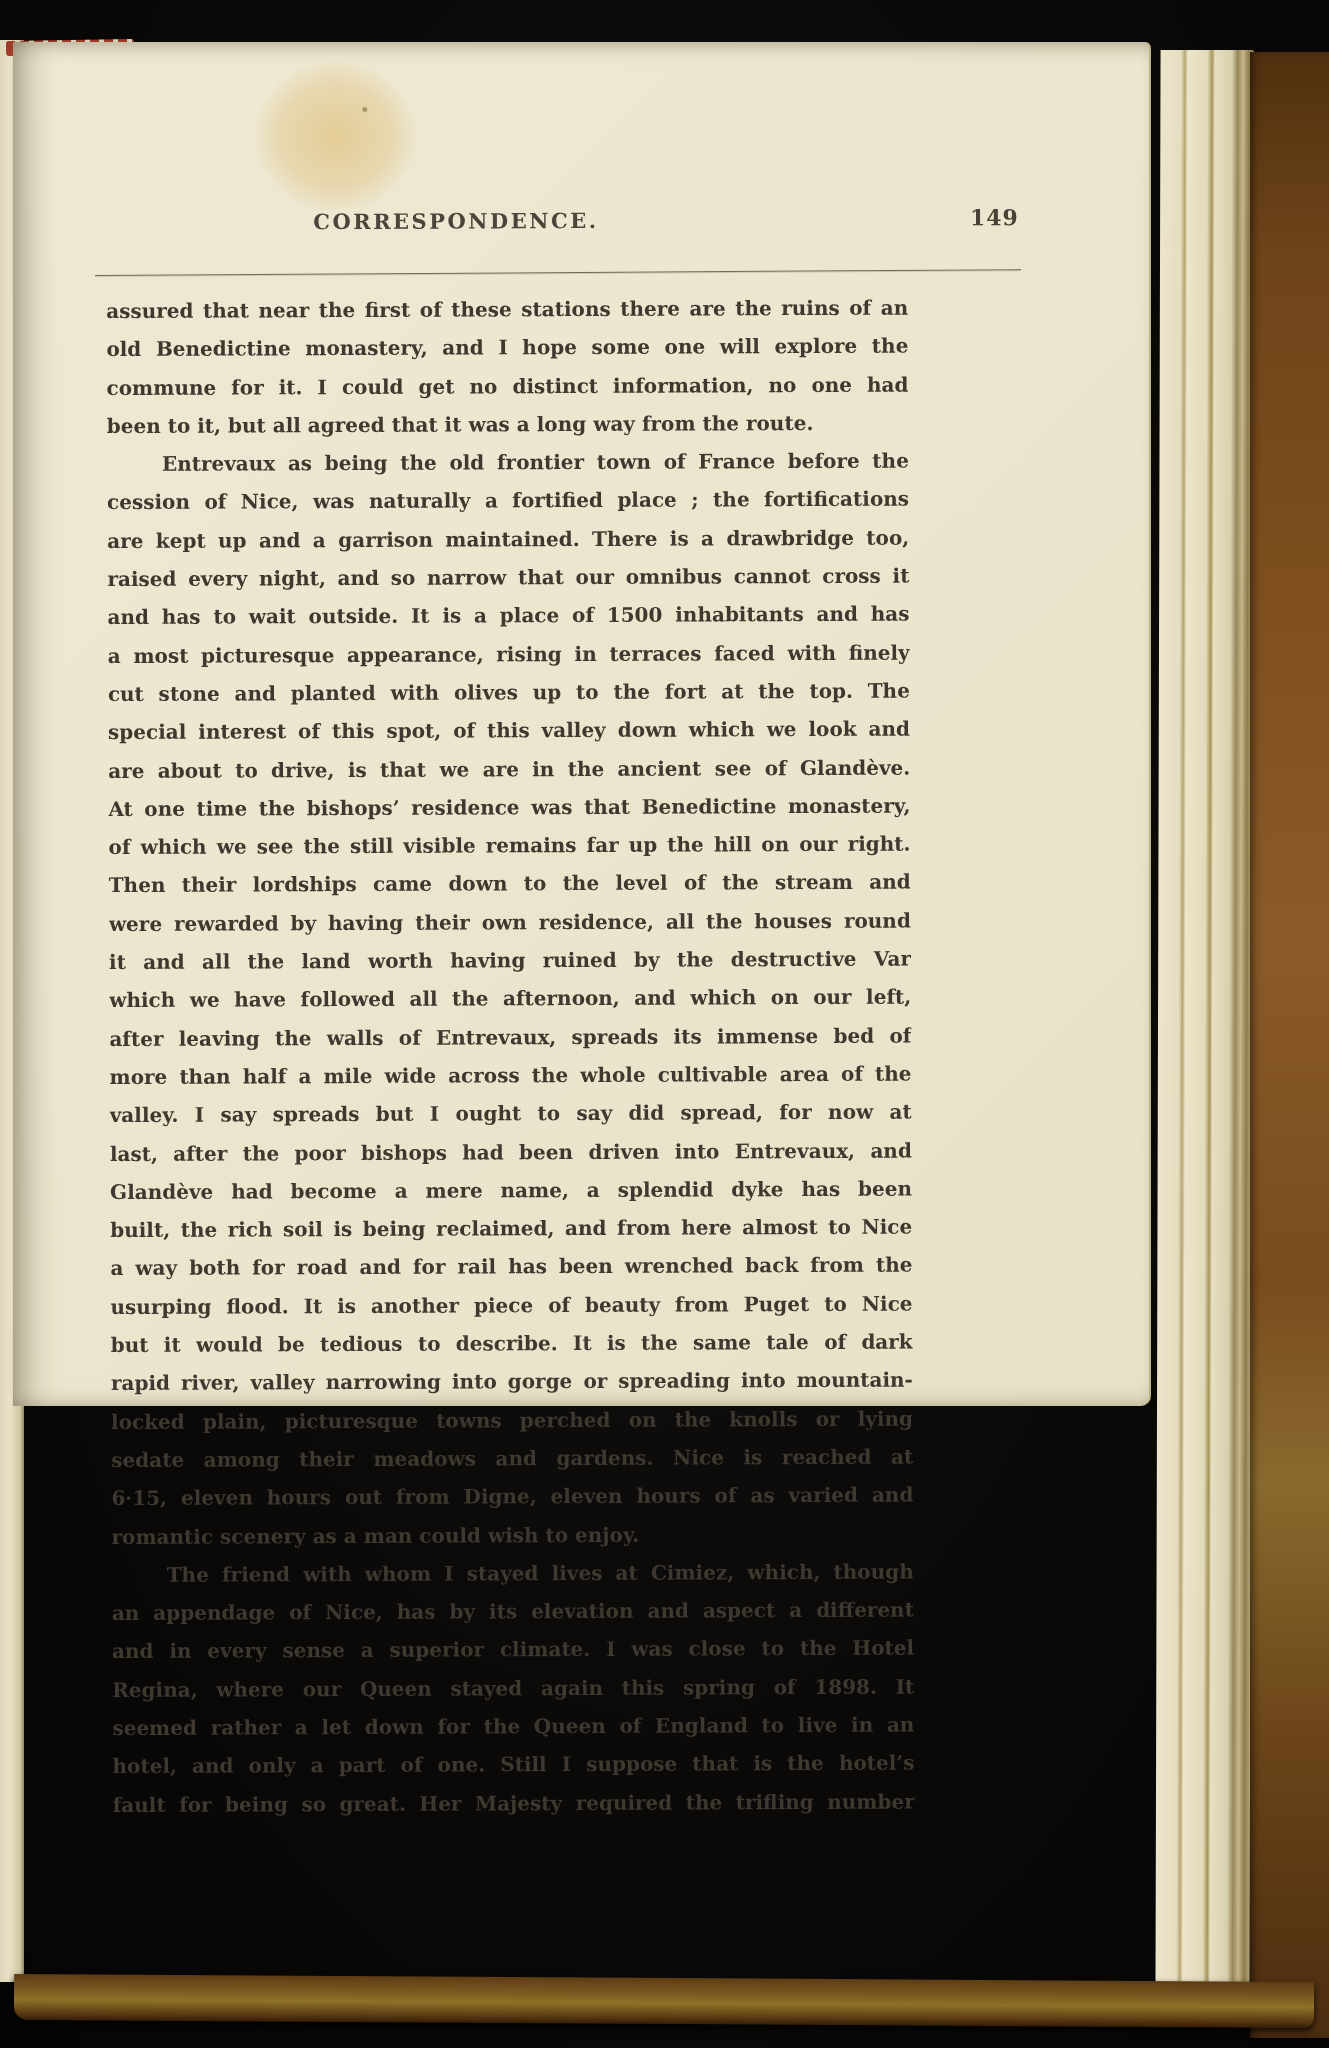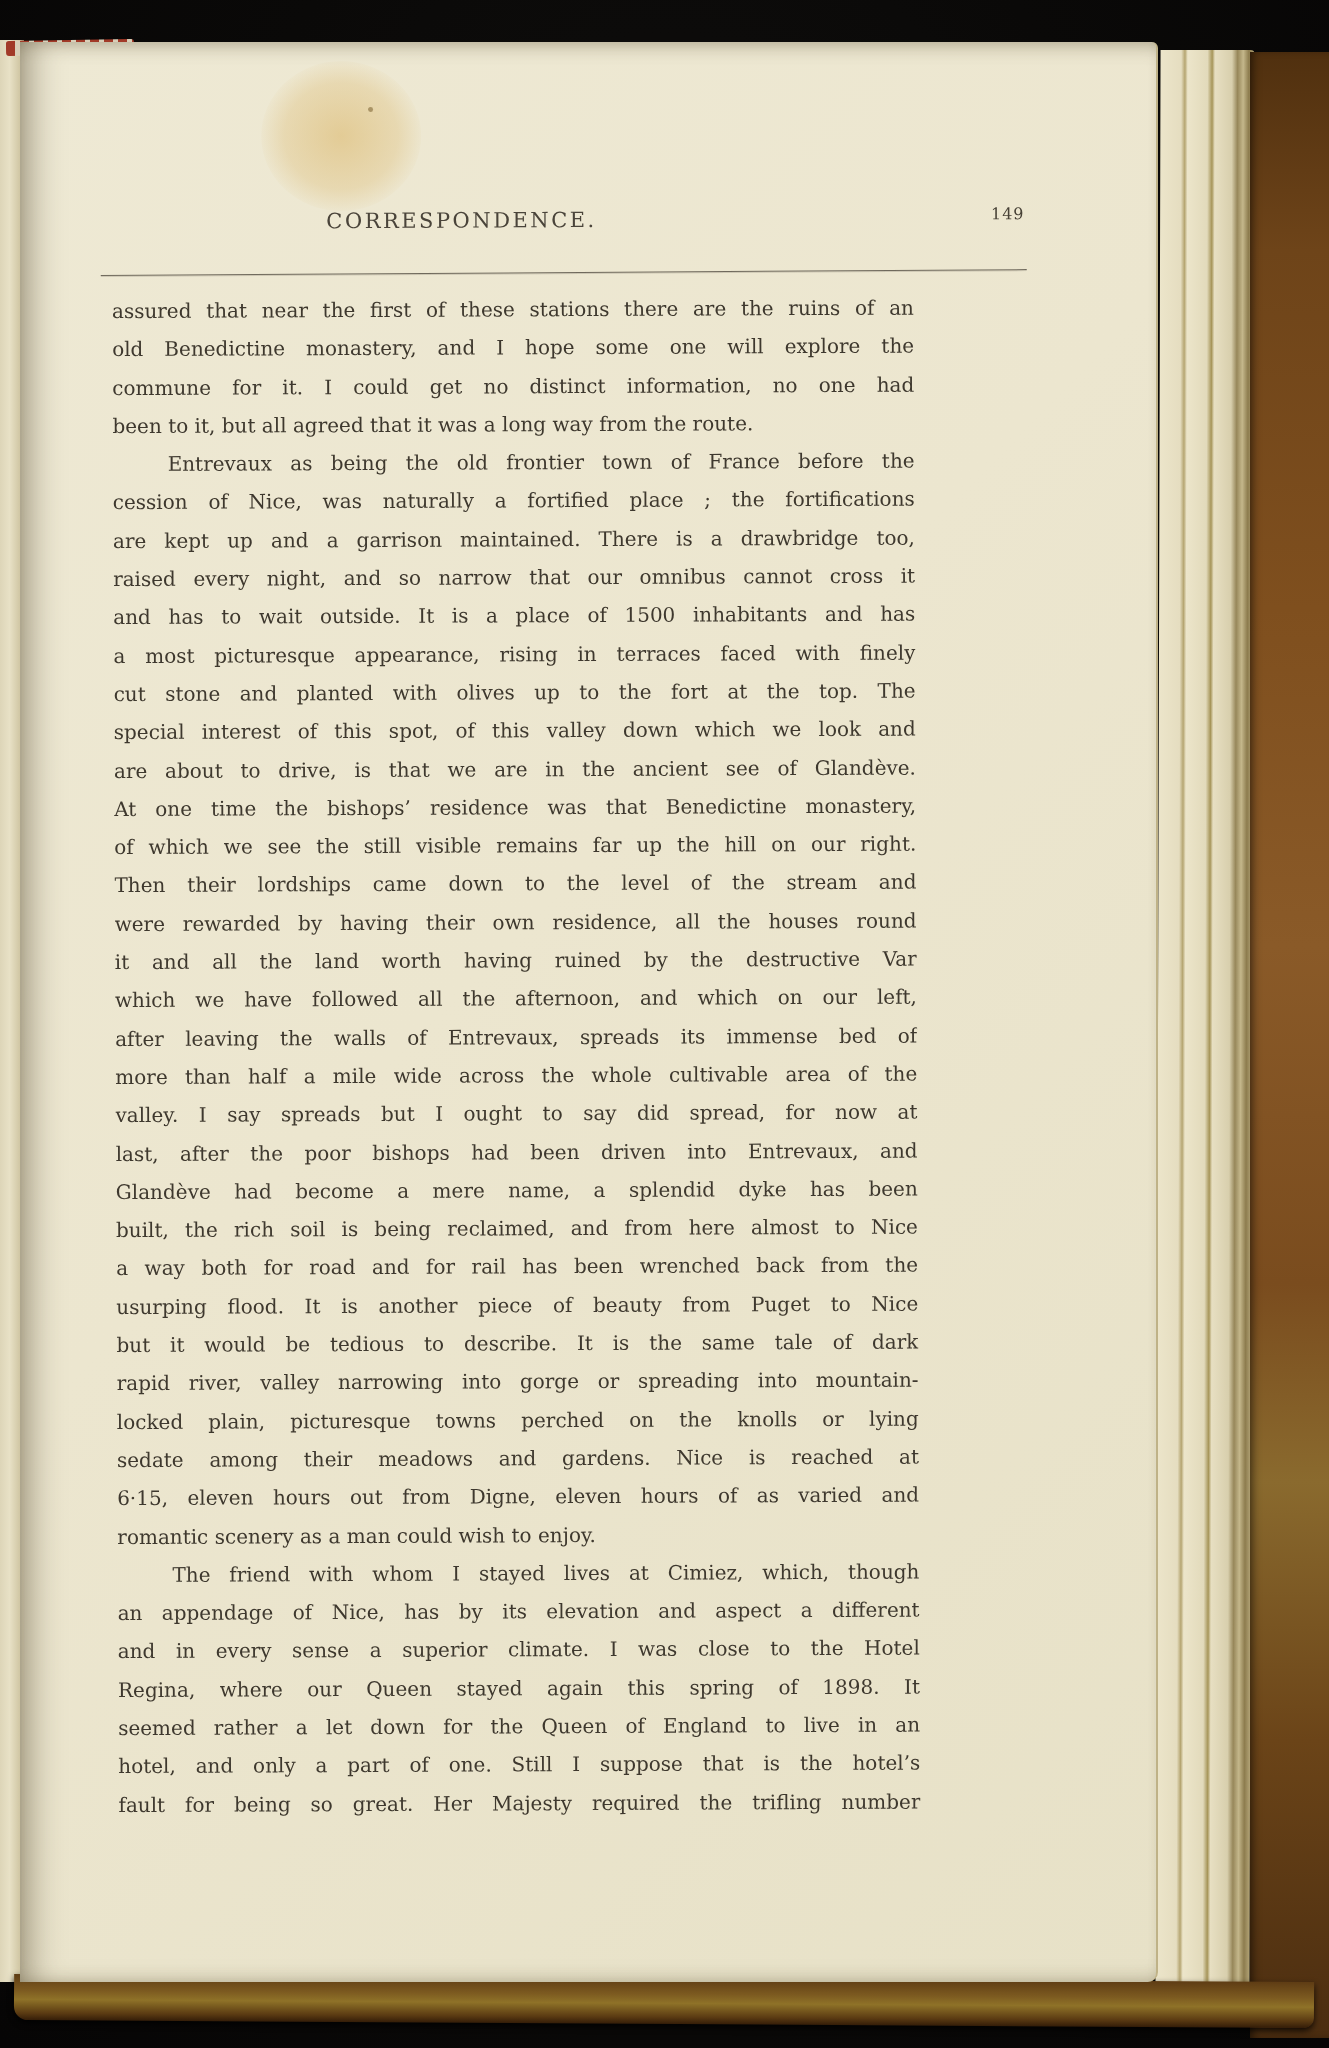--- a/index.html
+++ b/index.html
@@ -20,27 +20,28 @@
   }
   
   .headband {
     position: absolute; left: 6px; top: 40px; width: 128px; height: 15px;
     background: repeating-linear-gradient(90deg, #a23a28 0 9px, #d9cfb8 9px 14px);
     border-radius: 3px;
     transform: rotate(-1deg);
   }
   
   .main-page {
-    position: absolute; left: 20px; top: 42px; width: 1136px; height: 1940px;
+    position: absolute; left: 13px; top: 42px; width: 1136px; height: 1364px;
     background: linear-gradient(135deg, #eee9d4 0%, #ece6cf 45%, #e7e1c7 100%);
     border-right: 2px solid #bfb287;
     border-radius: 0 6px 10px 0;
     box-shadow: inset 26px 0 34px -18px rgba(70, 58, 32, 0.5),
                 inset 0 14px 18px -12px rgba(90, 78, 48, 0.35),
                 inset 0 -10px 16px -10px rgba(90, 78, 48, 0.3);
+    font-weight: bold;
   }
   .page-content {
     position: absolute; left: 0; top: 0; width: 100%; height: 100%;
     transform: rotate(-0.25deg);
     color: #3e382e;
   }
   .page-stain {
     position: absolute; left: 245px; top: 18px; width: 160px; height: 150px;
     background: radial-gradient(ellipse at 50% 50%, rgba(218,180,100,0.55) 0%, rgba(218,180,100,0.3) 50%, rgba(218,180,100,0) 74%);
     border-radius: 50%;
@@ -50,21 +51,21 @@
     background: rgba(120, 95, 45, 0.55); border-radius: 50%;
   }
   .running-head {
     position: absolute; left: 95px; top: 166px; width: 700px;
     text-align: center;
     font-size: 21px; letter-spacing: 2.5px;
     color: #4a443a;
   }
   .folio {
     position: absolute; top: 164px; right: 128px;
-    font-size: 16px; letter-spacing: 1px;
+    font-size: 22px; letter-spacing: 1px;
     color: #474136;
   }
   .header-rule {
     position: absolute; left: 84px; top: 230px; width: 926px; height: 1px;
     background: #6f695c;
     transform: rotate(-0.12deg);
     box-shadow: 0 1px 0 rgba(111,105,92,0.25);
   }
   .body-text {
     position: absolute; left: 95px; top: 248px; width: 802px;

